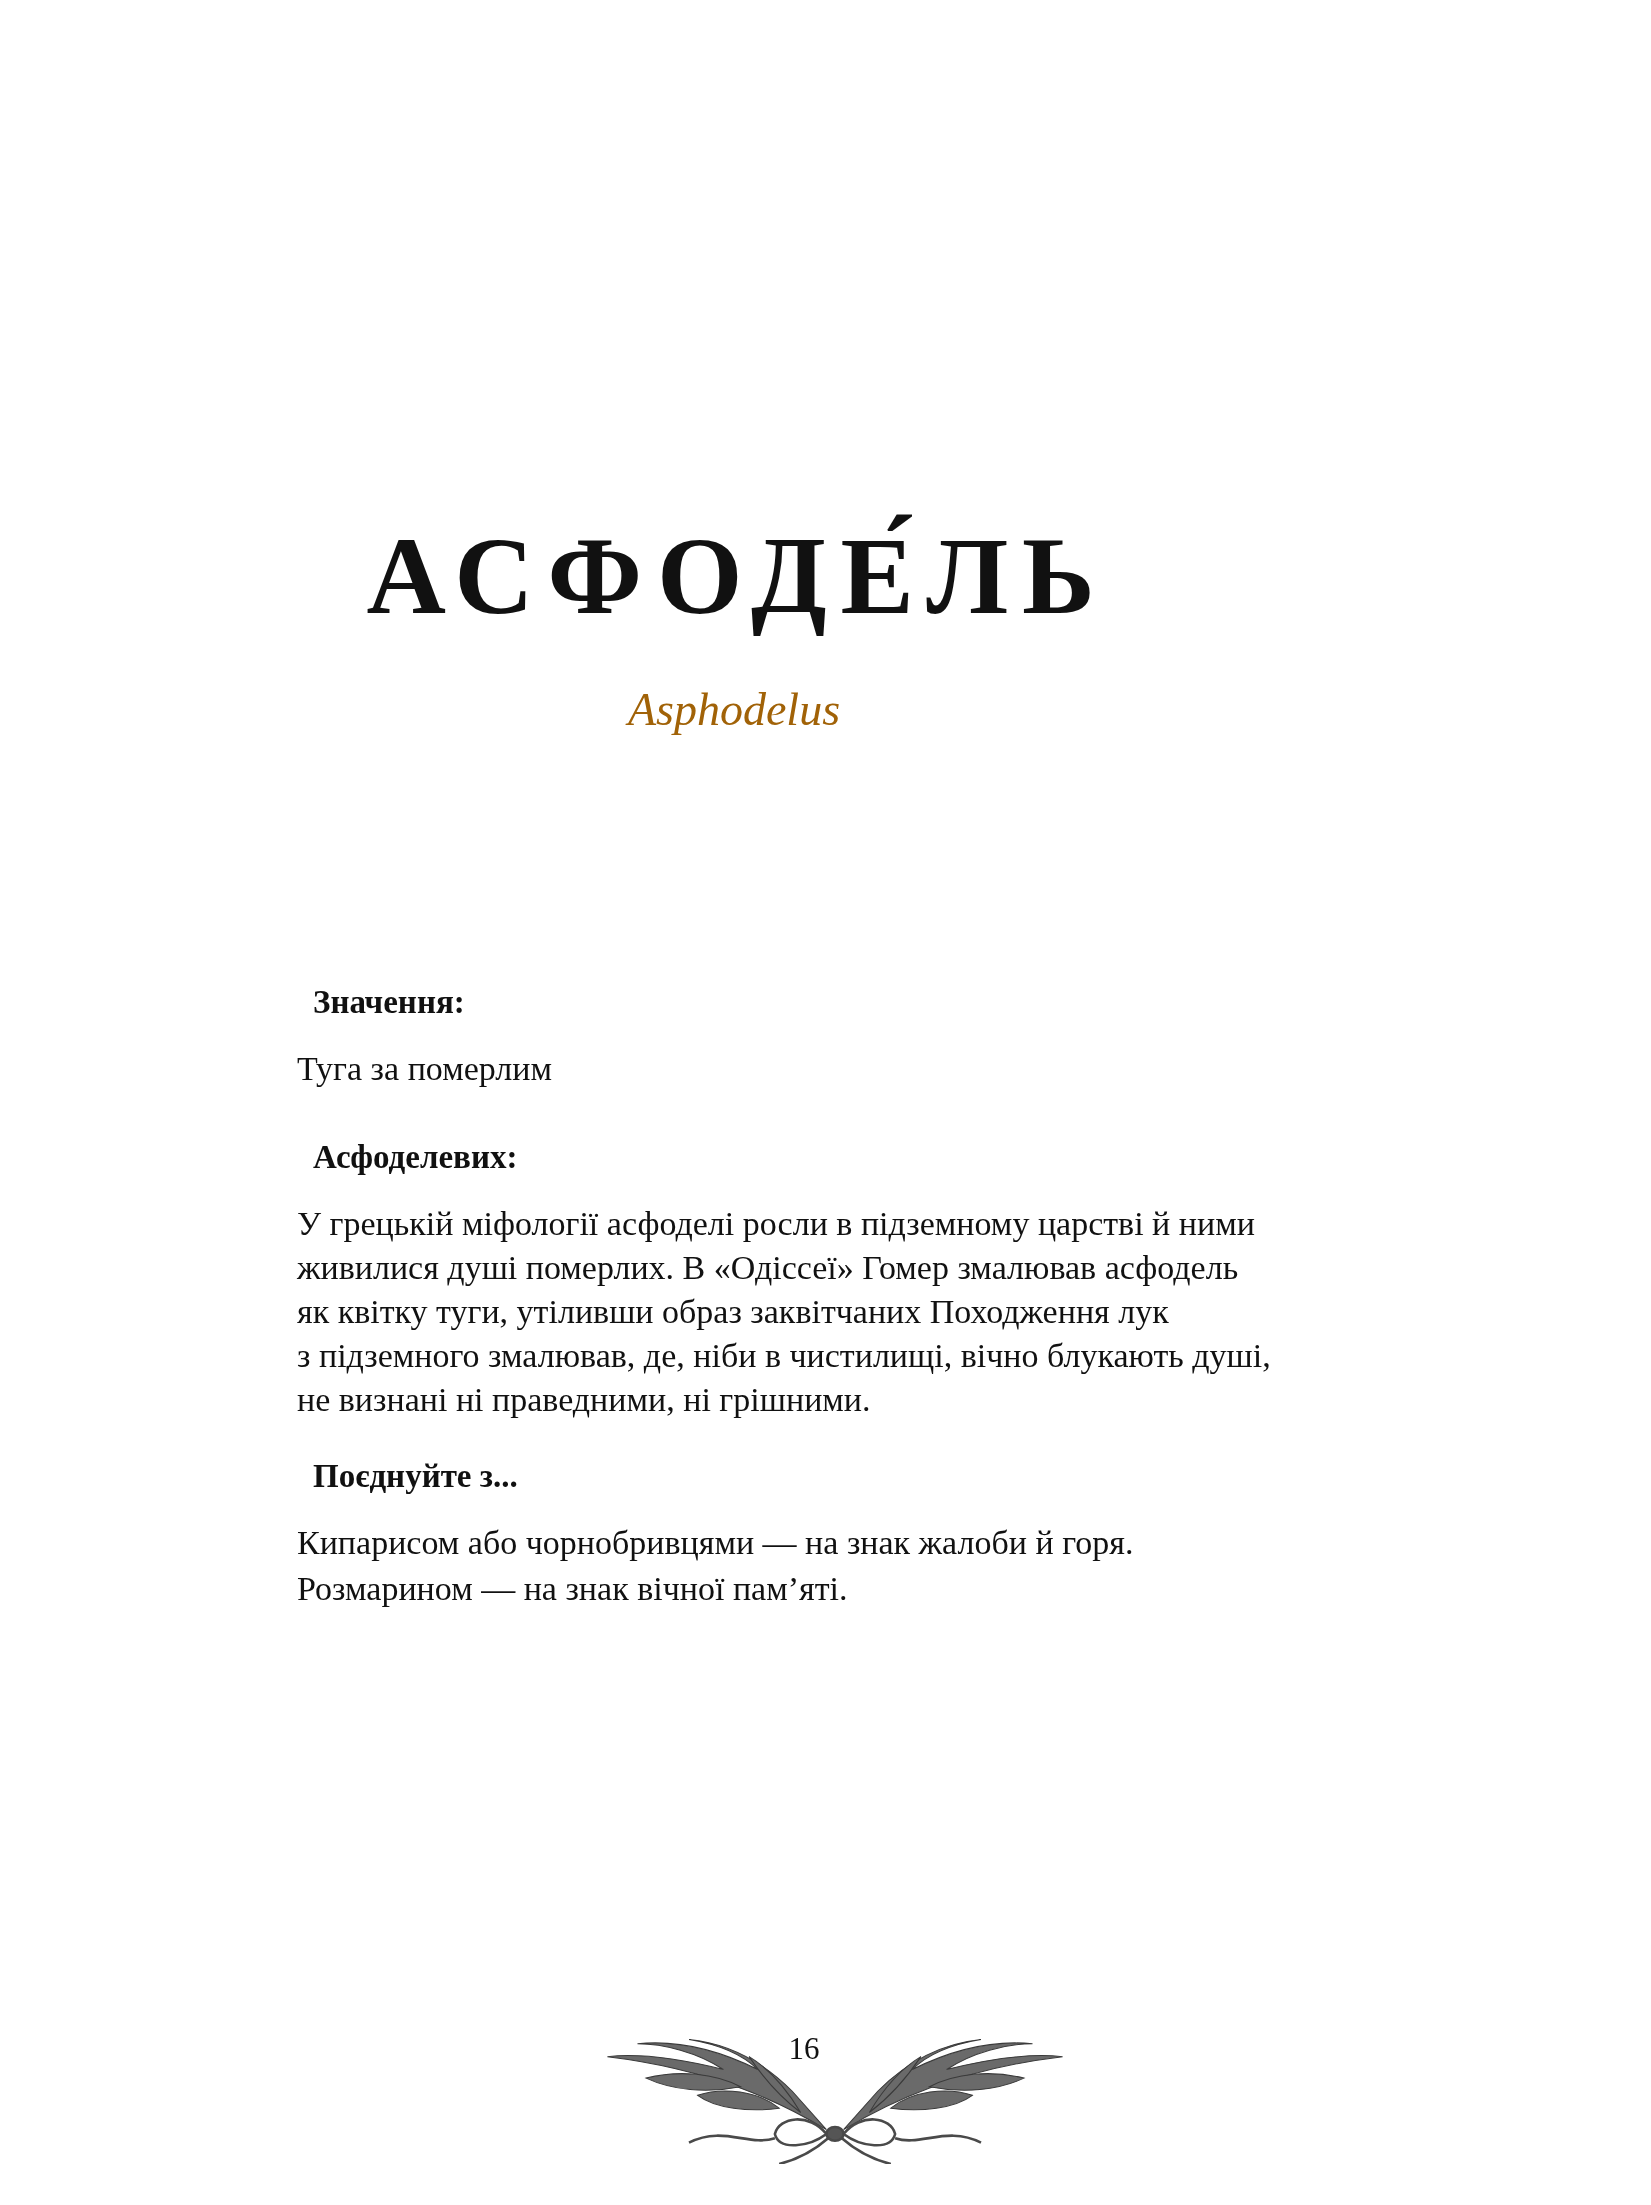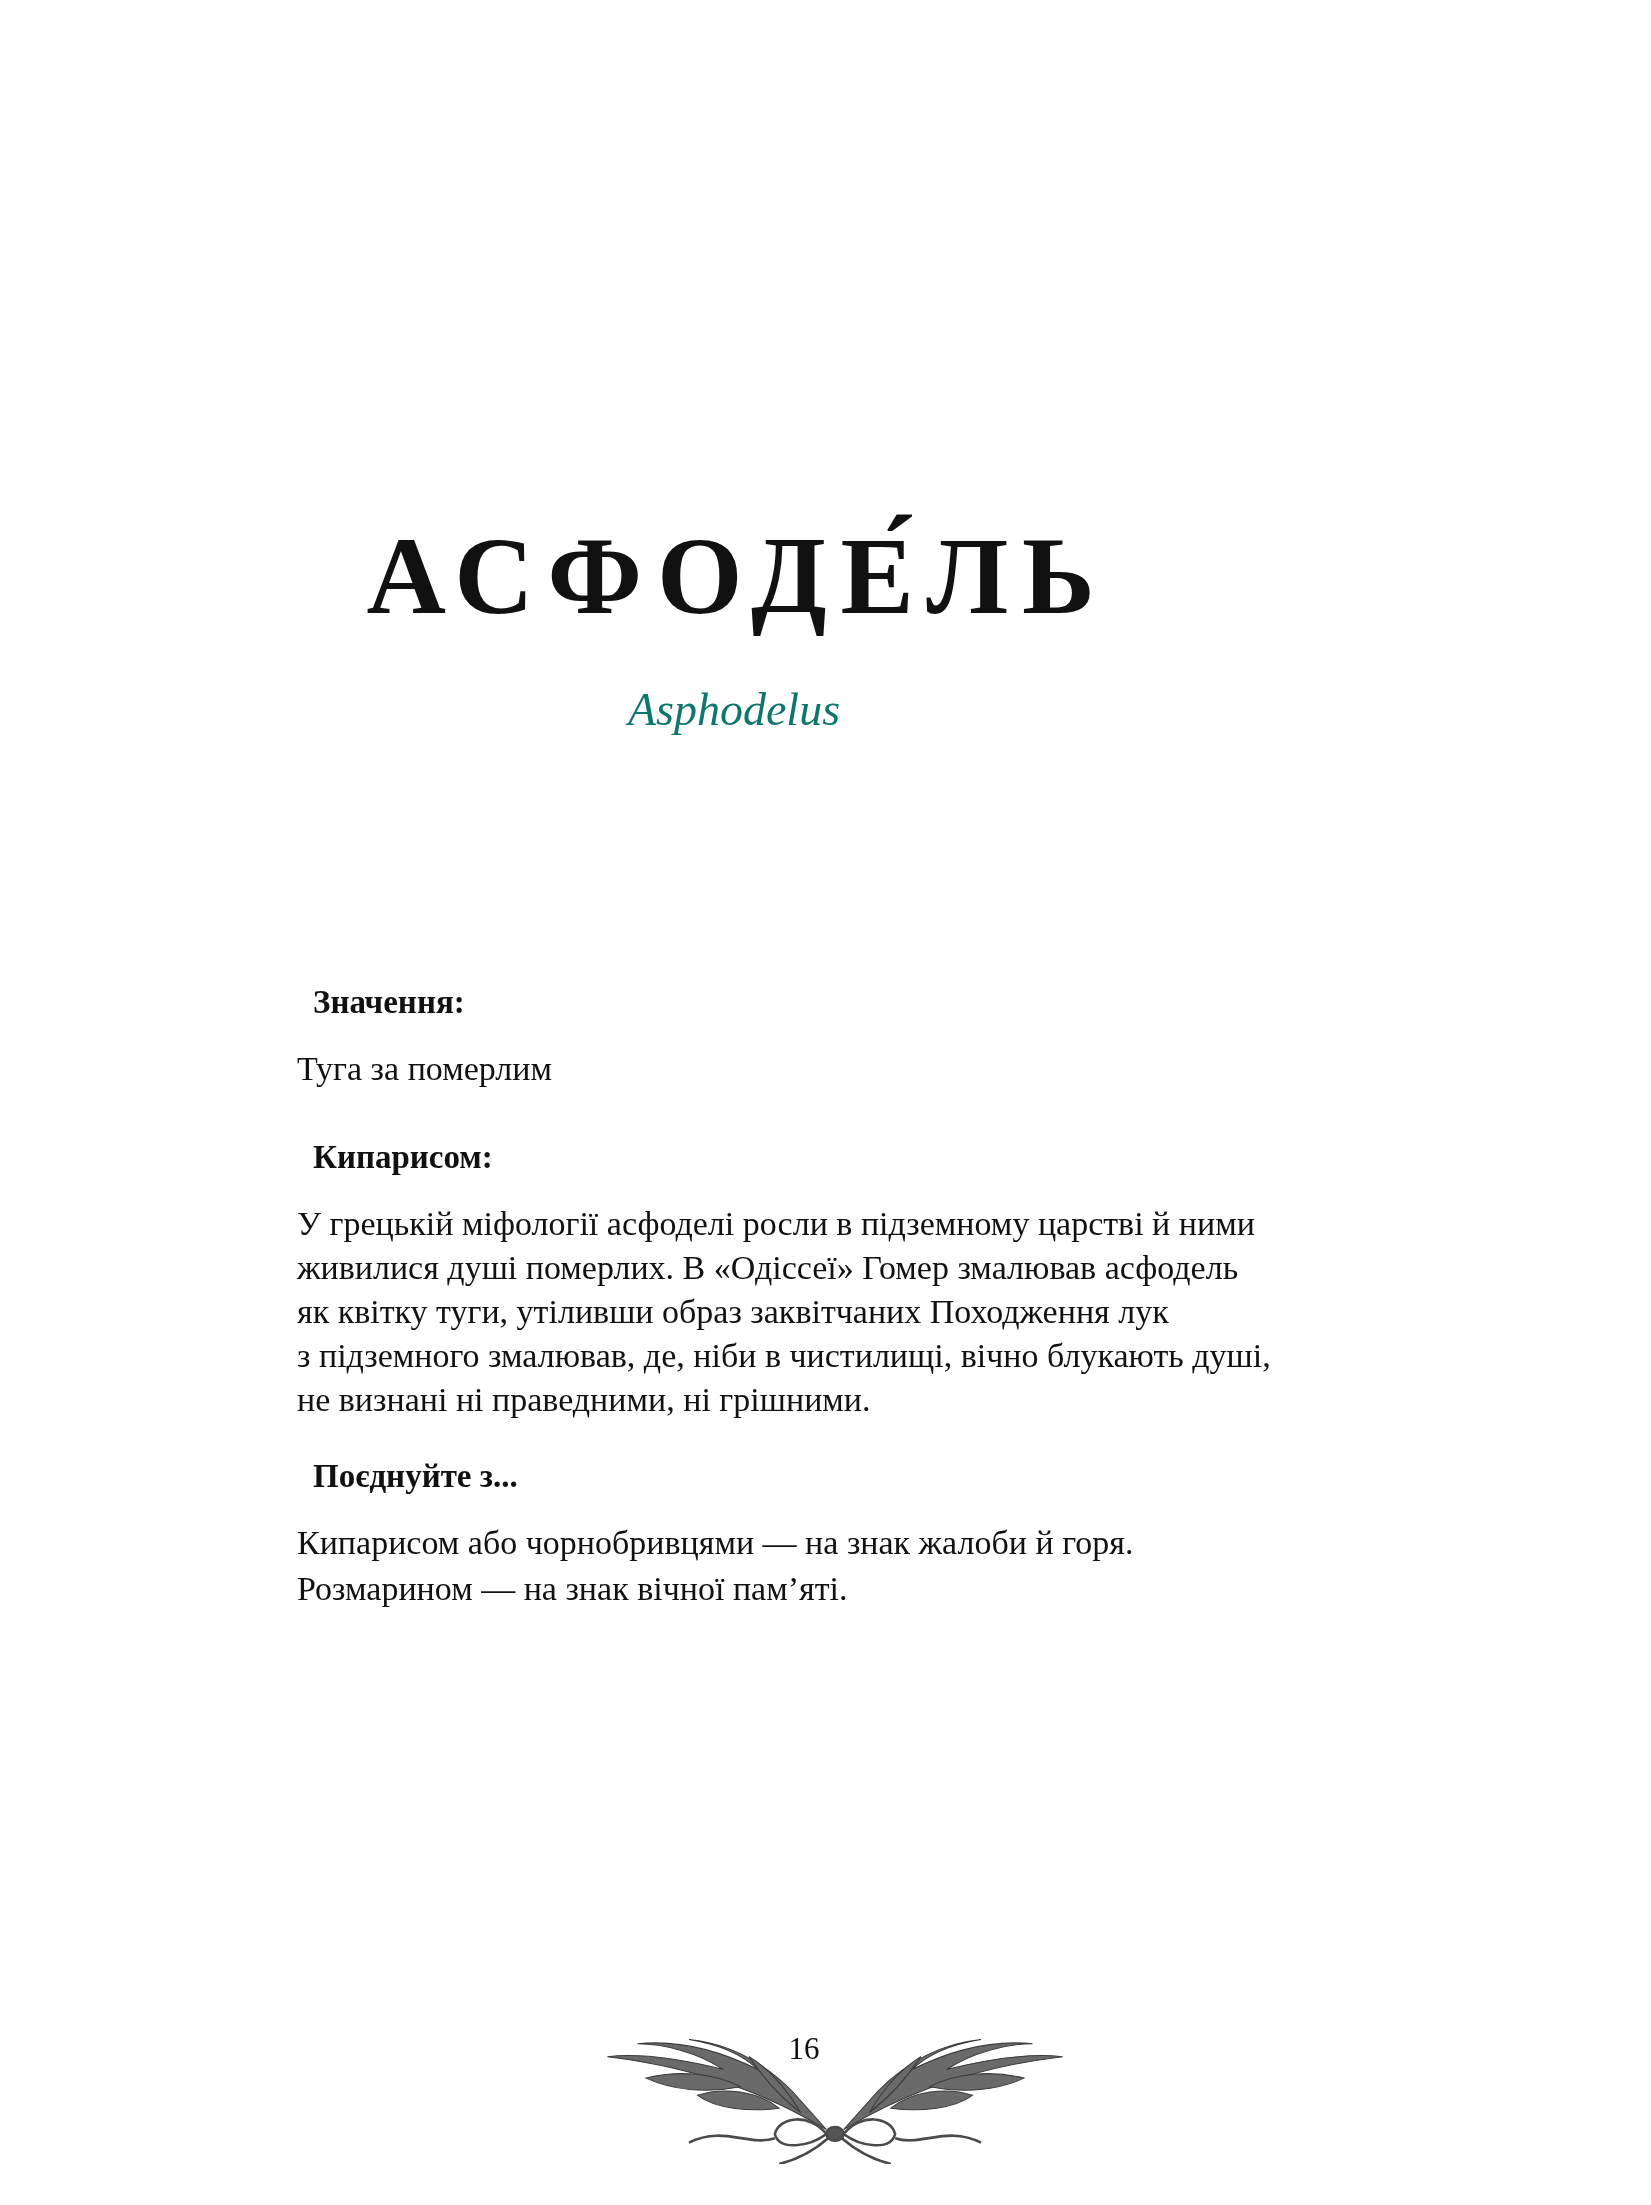--- a/index.html
+++ b/index.html
@@ -1,18 +1,18 @@
 <!DOCTYPE html>
 <html style="font-size:13.8px"><head>
 <meta charset="utf-8">
 <style>
   html, body { margin:0; padding:0; background:#ffffff; }
   body { width:1652px; height:2205px; position:relative; overflow:hidden; font-family:"Liberation Serif", "DejaVu Serif", serif; color:#111; }
   .title { position:absolute; left:0; width:1475px; top:516px; text-align:center; font-size:110px; font-weight:bold; letter-spacing:13.8px; line-height:120px; }
-  .subtitle { position:absolute; left:0; width:1468px; top:680px; text-align:center; font-size:46px; font-style:italic; line-height:60px; color:#0f766e; }
+  .subtitle { position:absolute; left:0; width:1468px; top:680px; text-align:center; font-size:46px; font-style:italic; line-height:60px; color:#a16207; }
   .section { position:absolute; left:297px; width:1118px; }
   .heading { font-size:33px; font-weight:bold; line-height:43px; margin:16px; }
   .body-line { font-size:34px; line-height:44px; margin:0; white-space:nowrap; }
   .gap { height:6.9px; }
   .ornament { position:absolute; left:594px; top:2018px; width:482px; height:146px; }
   .page-num { position:absolute; left:0; width:1608px; top:2032px; text-align:center; font-size:31px; line-height:34px; }
 </style>
 </head>
 <body>
 
@@ -20,21 +20,21 @@
   <div class="title">АСФОДЕ́ЛЬ</div>
   <div class="subtitle">Asphodelus</div>
 
   <div class="section" style="top:965px;">
     <p class="heading">Значення:</p>
     <div class="gap"></div>
     <p class="body-line">Туга за померлим</p>
   </div>
 
   <div class="section" style="top:1120px;">
-    <p class="heading">Кипарисом:</p>
+    <p class="heading">Асфоделевих:</p>
     <div class="gap"></div>
     <p class="body-line">У грецькій міфології асфоделі росли в підземному царстві й ними</p>
     <p class="body-line">живилися душі померлих. В «Одіссеї» Гомер змалював асфодель</p>
     <p class="body-line">як квітку туги, утіливши образ заквітчаних Походження лук</p>
     <p class="body-line">з підземного змалював, де, ніби в чистилищі, вічно блукають душі,</p>
     <p class="body-line">не визнані ні праведними, ні грішними.</p>
   </div>
 
   <div class="section" style="top:1439px;">
     <p class="heading">Поєднуйте з...</p>

